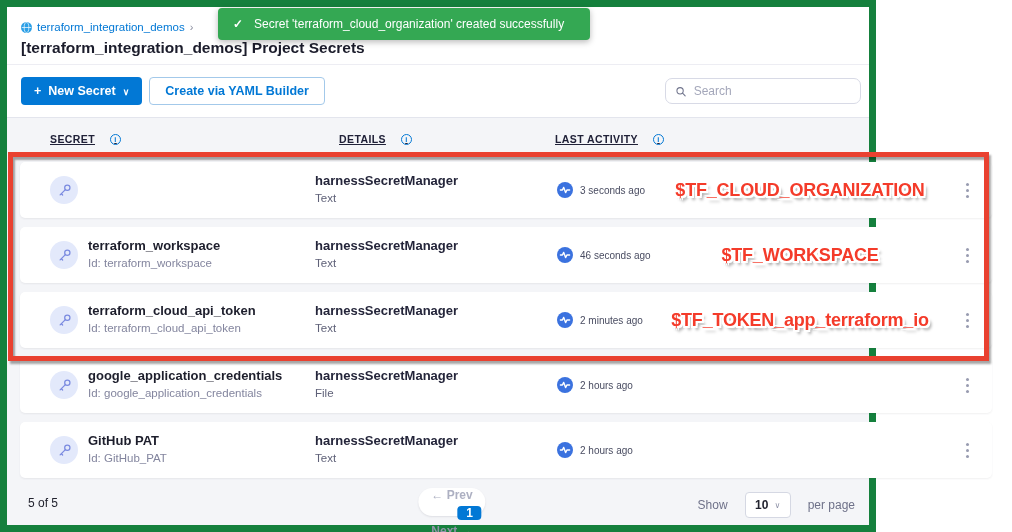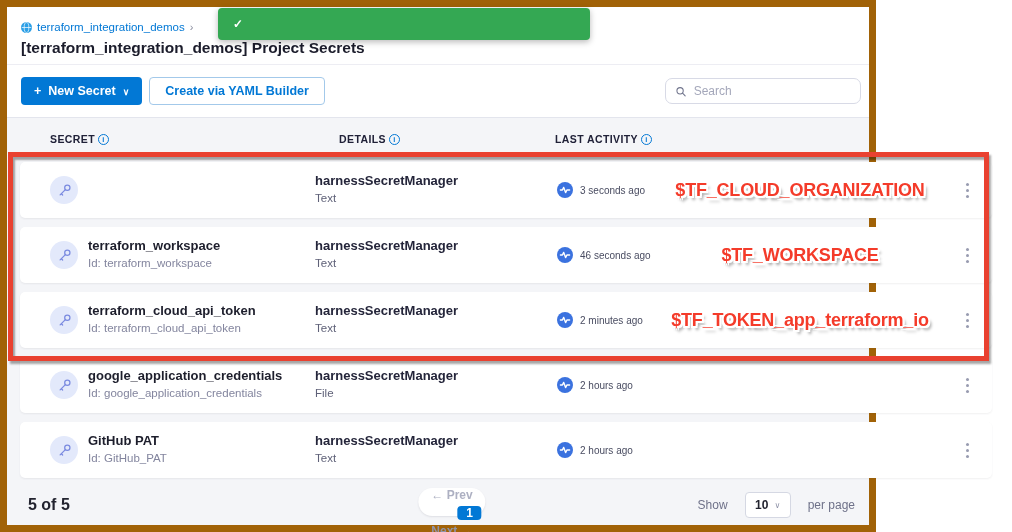--- a/index.html
+++ b/index.html
@@ -1,20 +1,20 @@
 <!DOCTYPE html>
 <html><head>
 <meta charset="utf-8">
 <style>
   * { box-sizing: border-box; margin: 0; padding: 0; }
   body {
     width: 1012px; height: 532px; overflow: hidden;
     font-family: "Liberation Sans", sans-serif;
   }
-  .frame { width: 876px; height: 532px; background: #a16207; padding: 7px; }
+  .frame { width: 876px; height: 532px; background: #15803d; padding: 7px; }
   .page  { width: 100%; height: 100%; background: #ffffff; position: relative; }
 
   
   .top-header { height: 57px; padding: 14px 0 0 14px; position: relative; }
   .breadcrumb { display: flex; align-items: center; gap: 5px; font-size: 11.5px; }
   .crumb-link { color: #0278d5; }
   .crumb-sep  { color: #8a8d9f; font-size: 11px; }
   .page-title { margin-top: 6px; font-size: 15.5px; font-weight: 800; color: #1b1c2b; }
 
   .toast {
@@ -51,22 +51,22 @@
   .search-box input {
     border: none; outline: none; width: 100%; font-size: 12px; color: #2a2b3d;
     font-family: "Liberation Sans", sans-serif;
   }
   .search-box input::placeholder { color: #a4a7ba; }
 
   
   .main { position: absolute; top: 111px; bottom: 0; left: 0; right: 0; background: #f4f5f8; }
 
   .col-header {
-    position: absolute; top: 15px; display: flex; align-items: center; gap: 3px;
-    font-size: 10.5px; font-weight: 700; color: #202138; letter-spacing: .4px;
+    position: absolute; top: 15px; display: flex; align-items: center; gap: 15px;
+    font-size: 10.5px; font-weight: 700; color: #202138; letter-spacing: .4px; text-decoration: underline;
   }
   .col-secret   { left: 43px; }
   .col-details  { left: 312px; margin-left: 20px; }
   .col-activity { left: 548px; }
   .info-icon {
     width: 11px; height: 11px; border: 1px solid #0278d5; border-radius: 50%;
     color: #0278d5; font-size: 7.5px; font-weight: 700; font-style: normal;
     display: inline-flex; align-items: center; justify-content: center; cursor: pointer;
   }
 
@@ -112,21 +112,21 @@
       3px 4px 3px rgba(0,0,0,.38);
   }
 
   .red-rect {
     position: absolute; left: 1px; top: 34px; width: 981px; height: 209px;
     border: 5px solid #e94130; z-index: 5; pointer-events: none;
     box-shadow: 2px 3px 2px rgba(0,0,0,.35), inset 2px 3px 2px rgba(0,0,0,.35);
   }
 
   
-  .count { position: absolute; left: 21px; top: 378px; font-size: 16px; font-weight: 700; color: #22232f; }
+  .count { position: absolute; left: 21px; top: 378px; font-size: 12px; font-weight: 400; color: #22232f; }
   .pager {
     position: absolute; left: 445px; top: 370px; transform: translateX(-50%);
     height: 28px; background: #fff; border-radius: 14px;
     display: flex; align-items: flex-end; gap: 4px; padding: 0 4px;
     box-shadow: 0 1px 2px rgba(40,41,61,.1);
     flex-direction: column;
   }
   .pager-prev { font-size: 12px; font-weight: 700; color: #adb0c2; padding: 0 9px; cursor: pointer; }
   .pager-next { font-size: 12px; font-weight: 700; color: #8f93a8; padding: 0 9px; cursor: pointer; }
   .pager-page {
@@ -157,20 +157,21 @@
           <circle cx="8" cy="8" r="8" fill="#2b9fe6"></circle>
           <ellipse cx="8" cy="8" rx="3.4" ry="7.2" fill="none" stroke="#ffffff" stroke-width="1"></ellipse>
           <path d="M1 8 h14" stroke="#ffffff" stroke-width="1"></path>
         </svg>
         <span class="crumb-link">terraform_integration_demos</span>
         <span class="crumb-sep">›</span>
       </div>
       <div class="page-title">[terraform_integration_demos] Project Secrets</div>
       <div class="toast">
         <span class="toast-check">✓</span>
+        <span>Secret 'terraform_cloud_organization' created successfully</span>
       </div>
     </div>
 
     <div class="action-bar">
       <button class="btn-primary">
         <span>+</span>
         <span>New Secret</span>
         <span class="chev">∨</span>
       </button>
       <button class="btn-outline">

